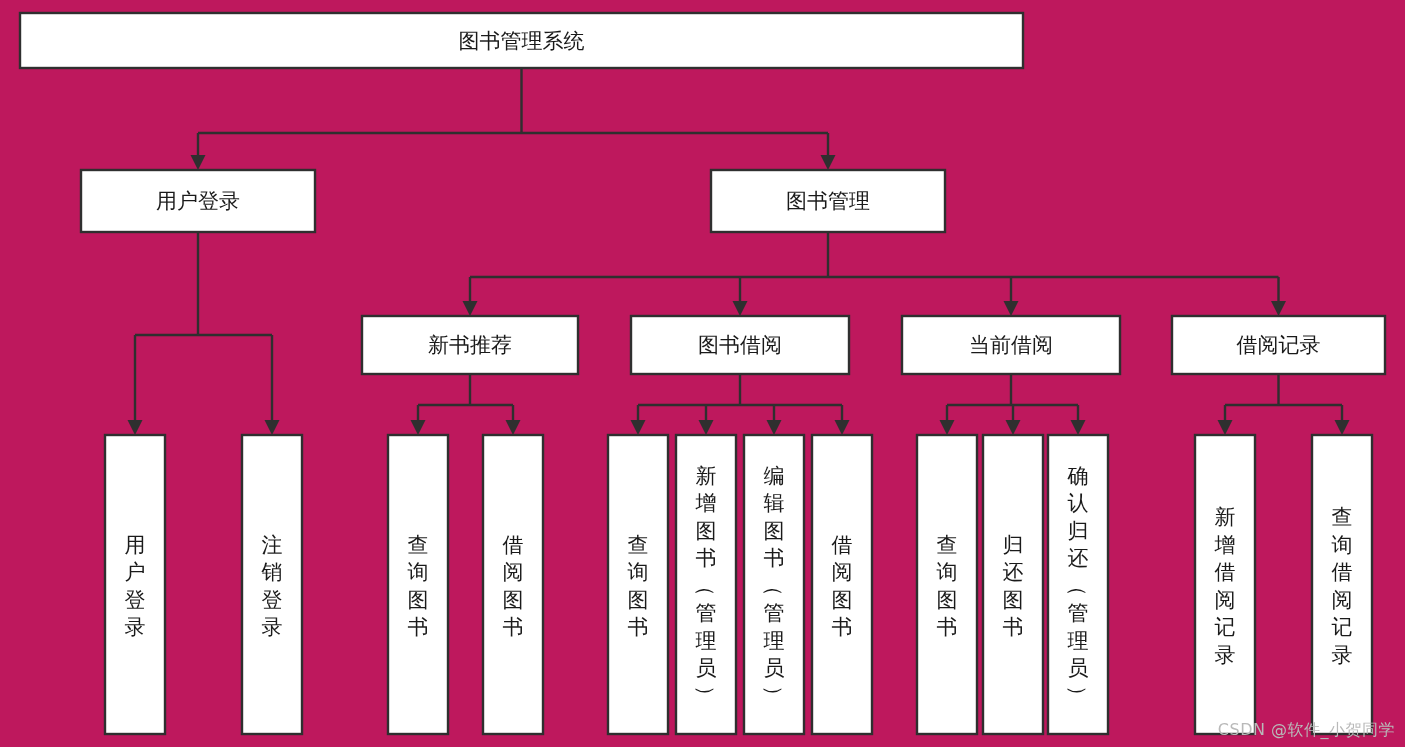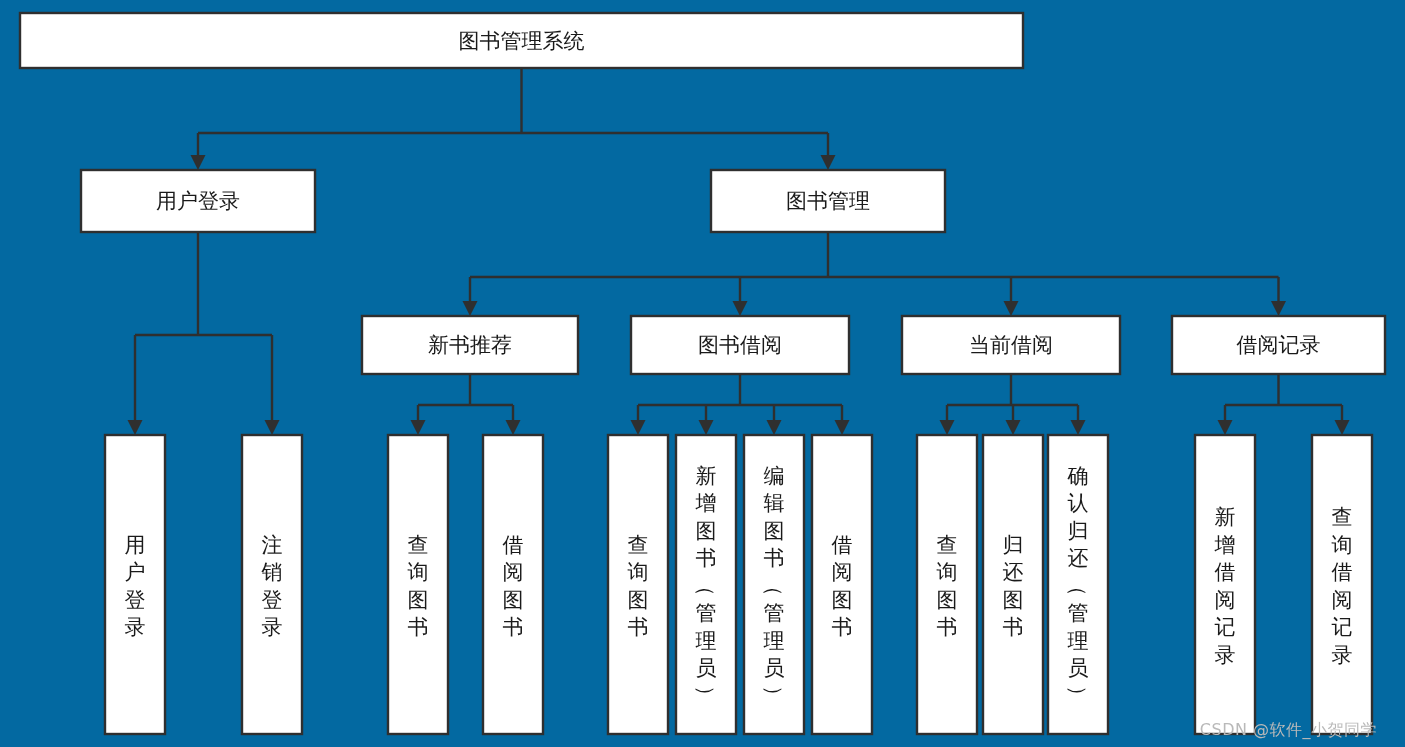--- a/index.html
+++ b/index.html
@@ -10,21 +10,21 @@
   body {
     width: 1405px;
     height: 747px;
     font-family: "DejaVu Sans", "Liberation Sans", sans-serif;
     overflow: hidden;
   }
   #diagram-root {
     position: relative;
     width: 1405px;
     height: 747px;
-    background: #0369a1;
+    background: #be185d;
   }
   svg#flow {
     position: absolute;
     top: 0;
     left: 0;
     width: 1405px;
     height: 747px;
     display: block;
   }
   .node-rect {
@@ -50,21 +50,21 @@
     dominant-baseline: middle;
   }
   .node-label-v {
     font-family: "DejaVu Sans", "Liberation Sans", sans-serif;
     font-size: 21px;
     fill: #1a1a1a;
     text-anchor: middle;
   }
   .watermark {
     position: absolute;
-    right: 28px;
+    right: 10px;
     bottom: 6px;
     font-family: "DejaVu Sans", "Liberation Sans", sans-serif;
     font-size: 16px;
     color: #b9b9b9;
     letter-spacing: 0.5px;
     white-space: nowrap;
     user-select: none;
   }
 </style>
 </head>

